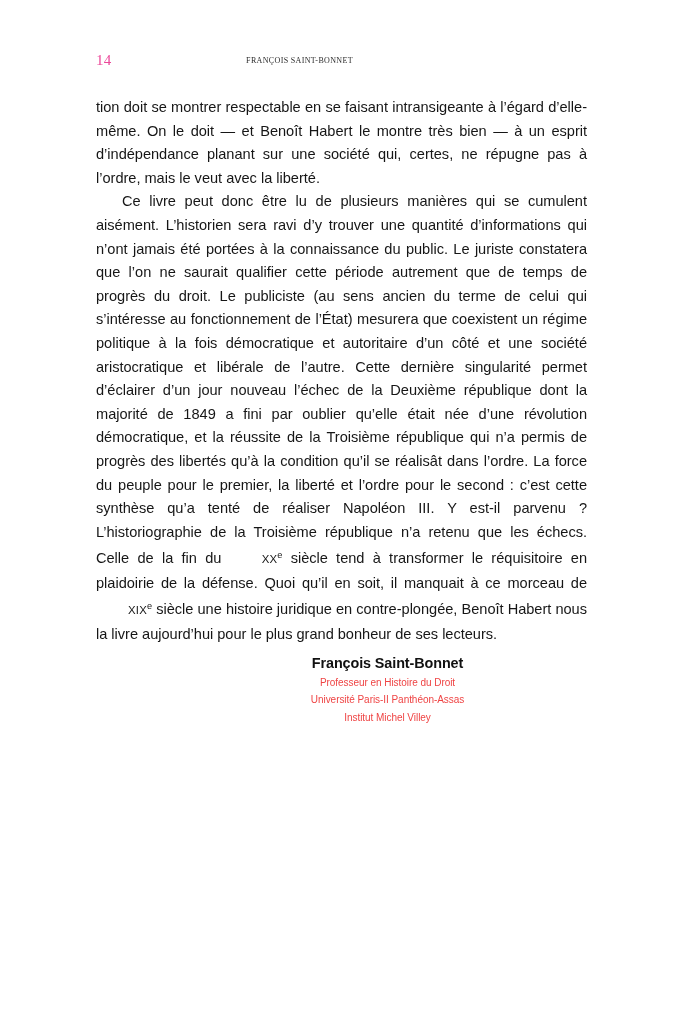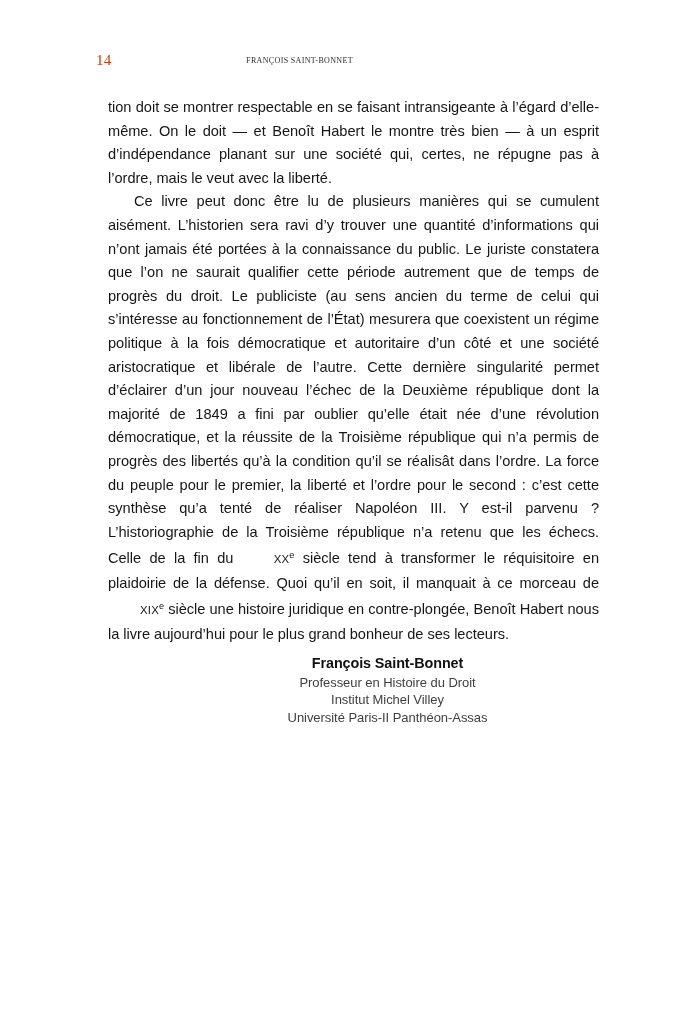--- a/index.html
+++ b/index.html
@@ -27,42 +27,42 @@
     width: 491px;
     height: 24px;
   }
   .folio {
     position: absolute;
     left: 0;
     top: 0;
     font-family: "Liberation Serif", serif;
     font-size: 15px;
     line-height: 20px;
-    color: #c2410c;
+    color: #ec4899;
     letter-spacing: 0.2px;
   }
   .head-title {
     position: absolute;
     left: 0;
     right: 0;
     top: 5px;
     text-align: center;
     transform: translateX(-42px);
     font-family: "Liberation Serif", serif;
     font-size: 8px;
     line-height: 11px;
     letter-spacing: 0.35px;
     color: #2a2a2a;
     white-space: nowrap;
   }
 
   
   .textblock {
     position: absolute;
-    left: 108px;
+    left: 96px;
     top: 96px;
     width: 491px;
   }
   p.body {
     margin: 0;
     font-size: 14.6px;
     line-height: 23.6px;
     text-align: justify;
     text-justify: inter-word;
     hyphens: manual;
@@ -96,23 +96,23 @@
     transform: translateX(46px);
   }
   .sig-name {
     font-size: 14.4px;
     line-height: 21px;
     font-weight: bold;
     color: #111111;
     letter-spacing: -0.1px;
   }
   .sig-line {
-    font-size: 13px;
+    font-size: 10px;
     line-height: 17.4px;
-    color: #404040;
+    color: #ef4444;
     letter-spacing: -0.05px;
   }
 </style>
 </head>
 <body>
 
 <div class="page">
 
   <div class="running-head">
     <div class="folio">14</div>
@@ -125,17 +125,17 @@
 
     <p class="body indent">
       <span>Ce livre peut donc être lu de plusieurs manières qui se cumulent aisément. L’historien sera ravi d’y trouver une quantité d’informations qui n’ont jamais été portées à la connaissance du public. Le juriste constatera que l’on ne saurait qualifier cette période autrement que de temps de progrès du droit. Le publiciste (au sens ancien du terme de celui qui s’intéresse au fonctionnement de l’État) mesurera que coexistent un régime politique à la fois démocratique et autoritaire d’un côté et une société aristocratique et libérale de l’autre. Cette dernière singularité permet d’éclairer d’un jour nouveau l’échec de la Deuxième république dont la majorité de 1849 a fini par oublier qu’elle était née d’une révolution démocratique, et la réussite de la Troisième république qui n’a permis de progrès des libertés qu’à la condition qu’il se réalisât dans l’ordre. La force du peuple pour le premier, la liberté et l’ordre pour le second : c’est cette synthèse qu’a tenté de réaliser Napoléon III. Y est-il parvenu ? L’historiographie de la Troisième république n’a retenu que les échecs. Celle de la fin du </span><span class="smallcaps">XX</span><span class="ord">e</span><span> siècle tend à transformer le réquisitoire en plaidoirie de la défense. Quoi qu’il en soit, il manquait à ce morceau de </span><span class="smallcaps">XIX</span><span class="ord">e</span><span> siècle une histoire juridique en contre-plongée, Benoît Habert nous la livre aujourd’hui pour le plus grand bonheur de ses lecteurs.</span>
     </p>
 
   </div>
 
   <div class="signature">
     <div class="sig-name">François Saint-Bonnet</div>
     <div class="sig-line">Professeur en Histoire du Droit</div>
+    <div class="sig-line">Université Paris-II Panthéon-Assas</div>
     <div class="sig-line">Institut Michel Villey</div>
-    <div class="sig-line">Université Paris-II Panthéon-Assas</div>
   </div>
 
 </div>
 
 </body></html>

